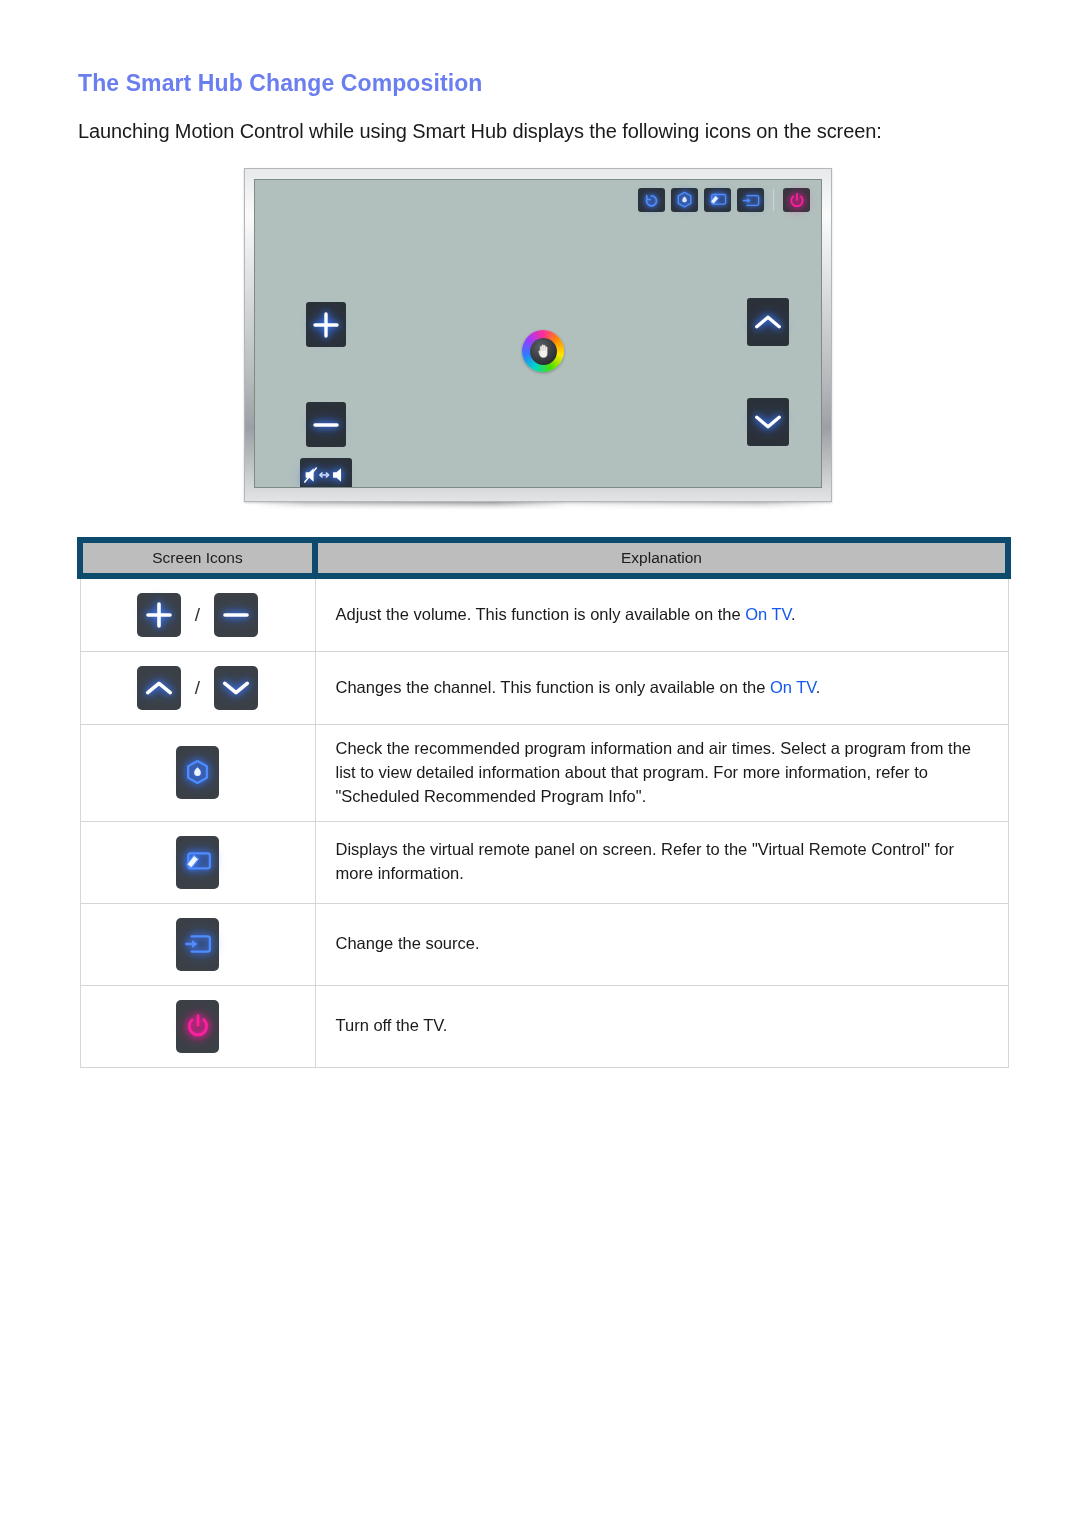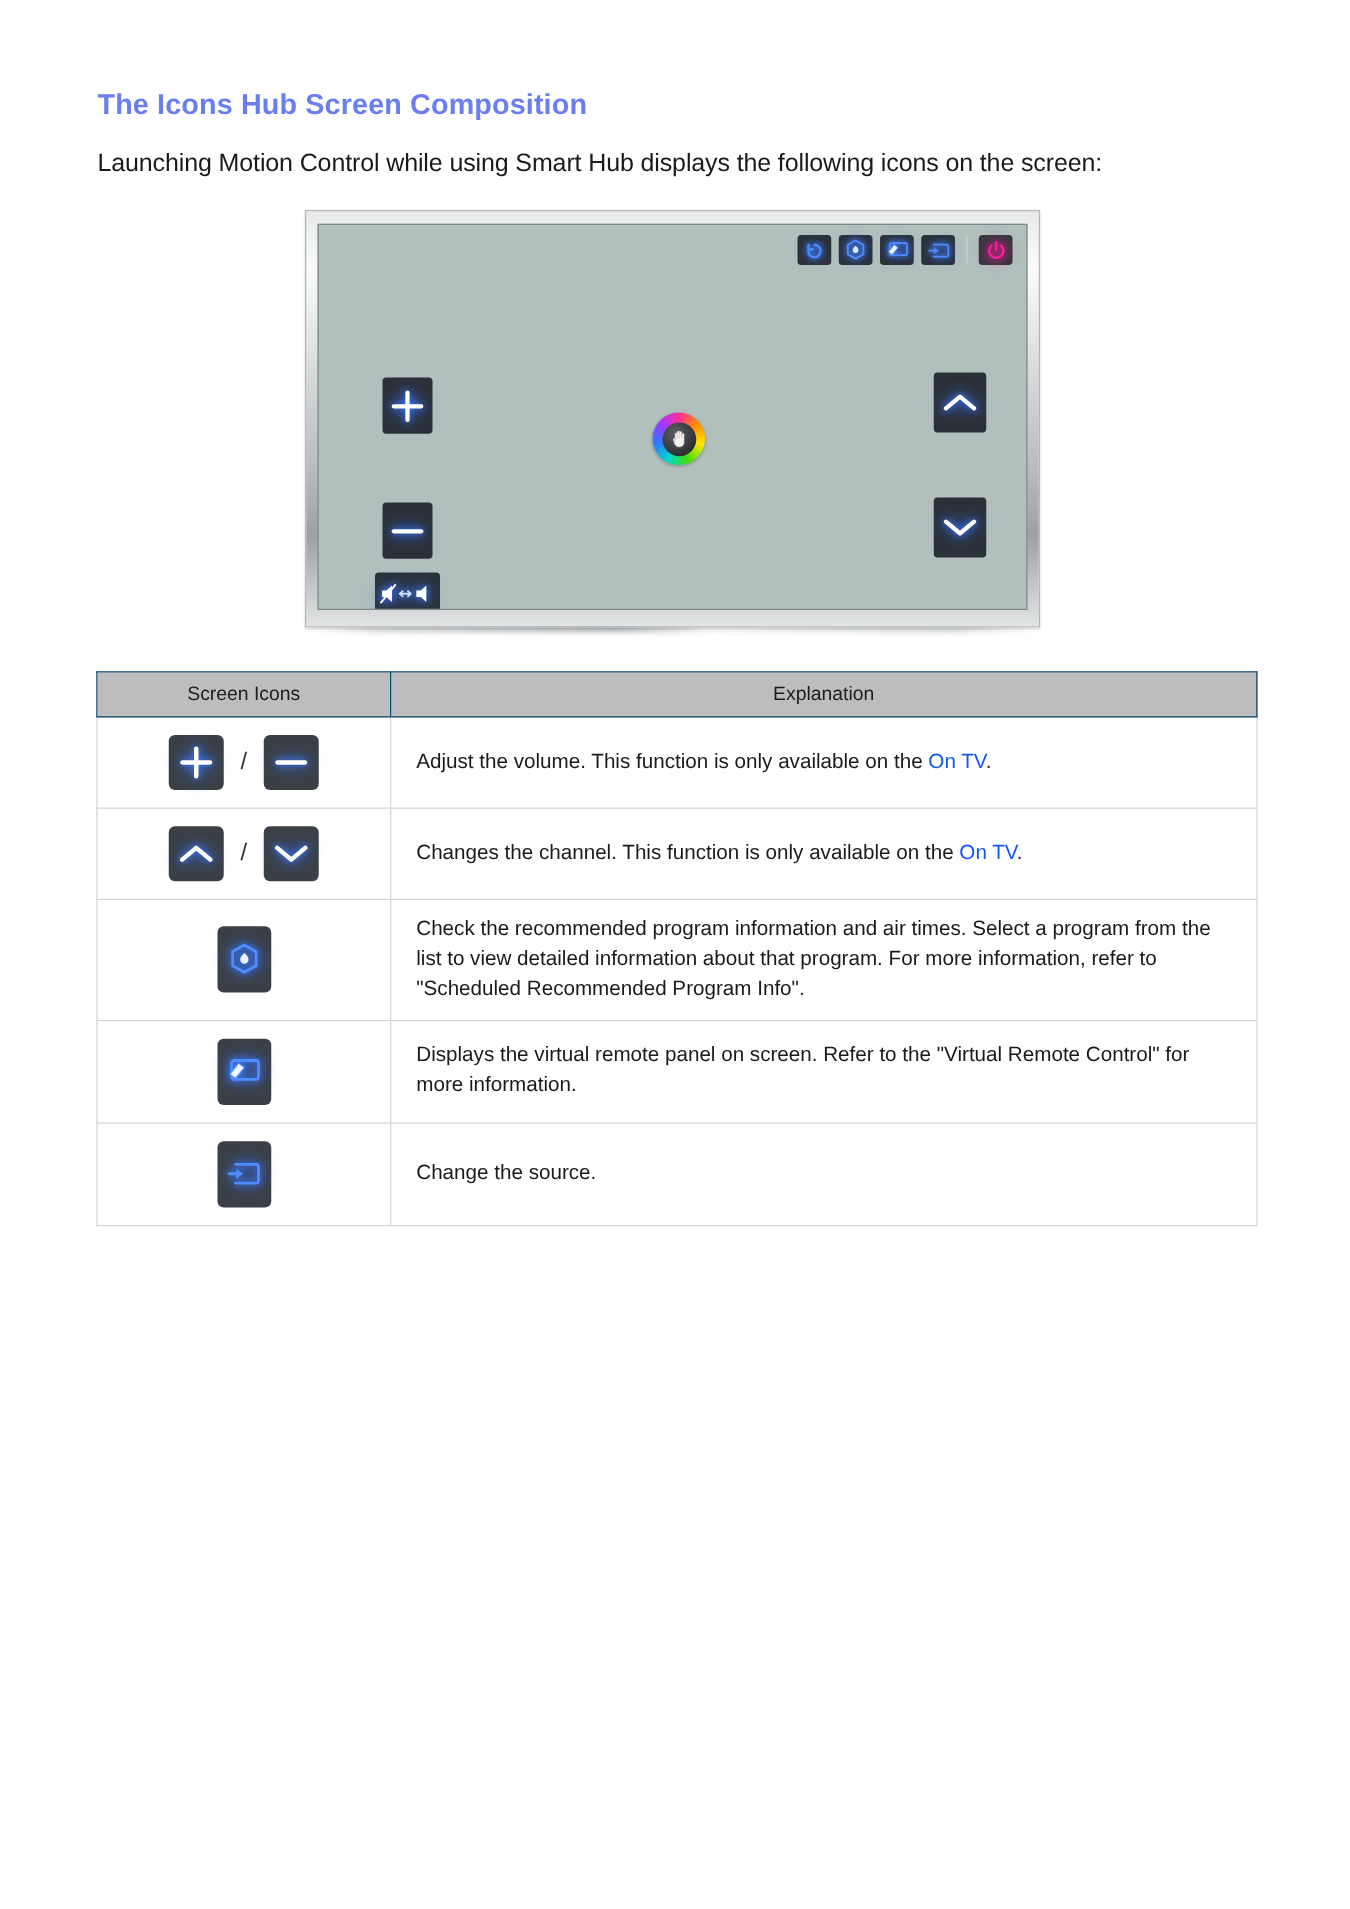--- a/index.html
+++ b/index.html
@@ -169,21 +169,21 @@
     border-collapse: collapse;
     table-layout: fixed;
   }
   .icon-table th,
   .icon-table td {
     border: 1px solid #d6d6d6;
     box-sizing: border-box;
   }
   .icon-table thead th {
     background: #bdbdbd;
-    border: 1px solid #0c4a6e;
+    border: 6px solid #0c4a6e;
     font-weight: normal;
     font-size: 15.5px;
     color: #1c1c1c;
     height: 36px;
     text-align: center;
   }
   .col-icons { width: 235px; }
   .col-expl  { width: 693px; }
 
   .icon-table td.cell-icon {
@@ -222,21 +222,21 @@
 
   .glow-blue { filter: drop-shadow(0 0 3px #3d7dff) drop-shadow(0 0 6px #2e63dd); }
   .glow-pink { filter: drop-shadow(0 0 3px #ff1fa0) drop-shadow(0 0 6px #e0138a); }
   .glow-sm   { filter: drop-shadow(0 0 2px #4d8bff) drop-shadow(0 0 4px #2e63dd); }
 </style>
 </head>
 <body>
 
 <div class="page">
 
-  <div class="page-title">The Icons Hub Screen Composition</div>
+  <div class="page-title">The Smart Hub Change Composition</div>
   <div class="intro-text">Launching Motion Control while using Smart Hub displays the following icons on the screen:</div>
 
   <div class="tv-wrap">
     <div class="tv-shadow"></div>
     <div class="tv-bezel">
       <div class="tv-screen">
 
         <div class="toprow">
 
           <div class="tvicon">
@@ -404,17 +404,28 @@
             <svg width="28" height="22" viewBox="0 0 26 20" class="glow-blue">
               <path d="M7 3 L22 3 Q24 3 24 5 L24 15 Q24 17 22 17 L7 17" fill="none" stroke="#4f8cff" stroke-width="2.1" stroke-linecap="round"></path>
               <path d="M2 10 L11 10" stroke="#4f8cff" stroke-width="2.1" stroke-linecap="round"></path>
               <path d="M7.5 6 L11.8 10 L7.5 14 Z" fill="#4f8cff"></path>
             </svg>
           </span>
         </td>
         <td class="cell-expl"><span>Change the source.</span></td>
       </tr>
 
+      <tr>
+        <td class="cell-icon">
+          <span class="chip chip-tall">
+            <svg width="24" height="26" viewBox="0 0 22 24" class="glow-pink">
+              <path d="M5.6 6.2a8 8 0 1 0 10.8 0" fill="none" stroke="#ff1fa0" stroke-width="2.6" stroke-linecap="round"></path>
+              <path d="M11 2.5 L11 11.2" stroke="#ff1fa0" stroke-width="2.6" stroke-linecap="round"></path>
+            </svg>
+          </span>
+        </td>
+        <td class="cell-expl"><span>Turn off the TV.</span></td>
+      </tr>
 
     </tbody>
   </table>
 
 </div>
 
 </body></html>

